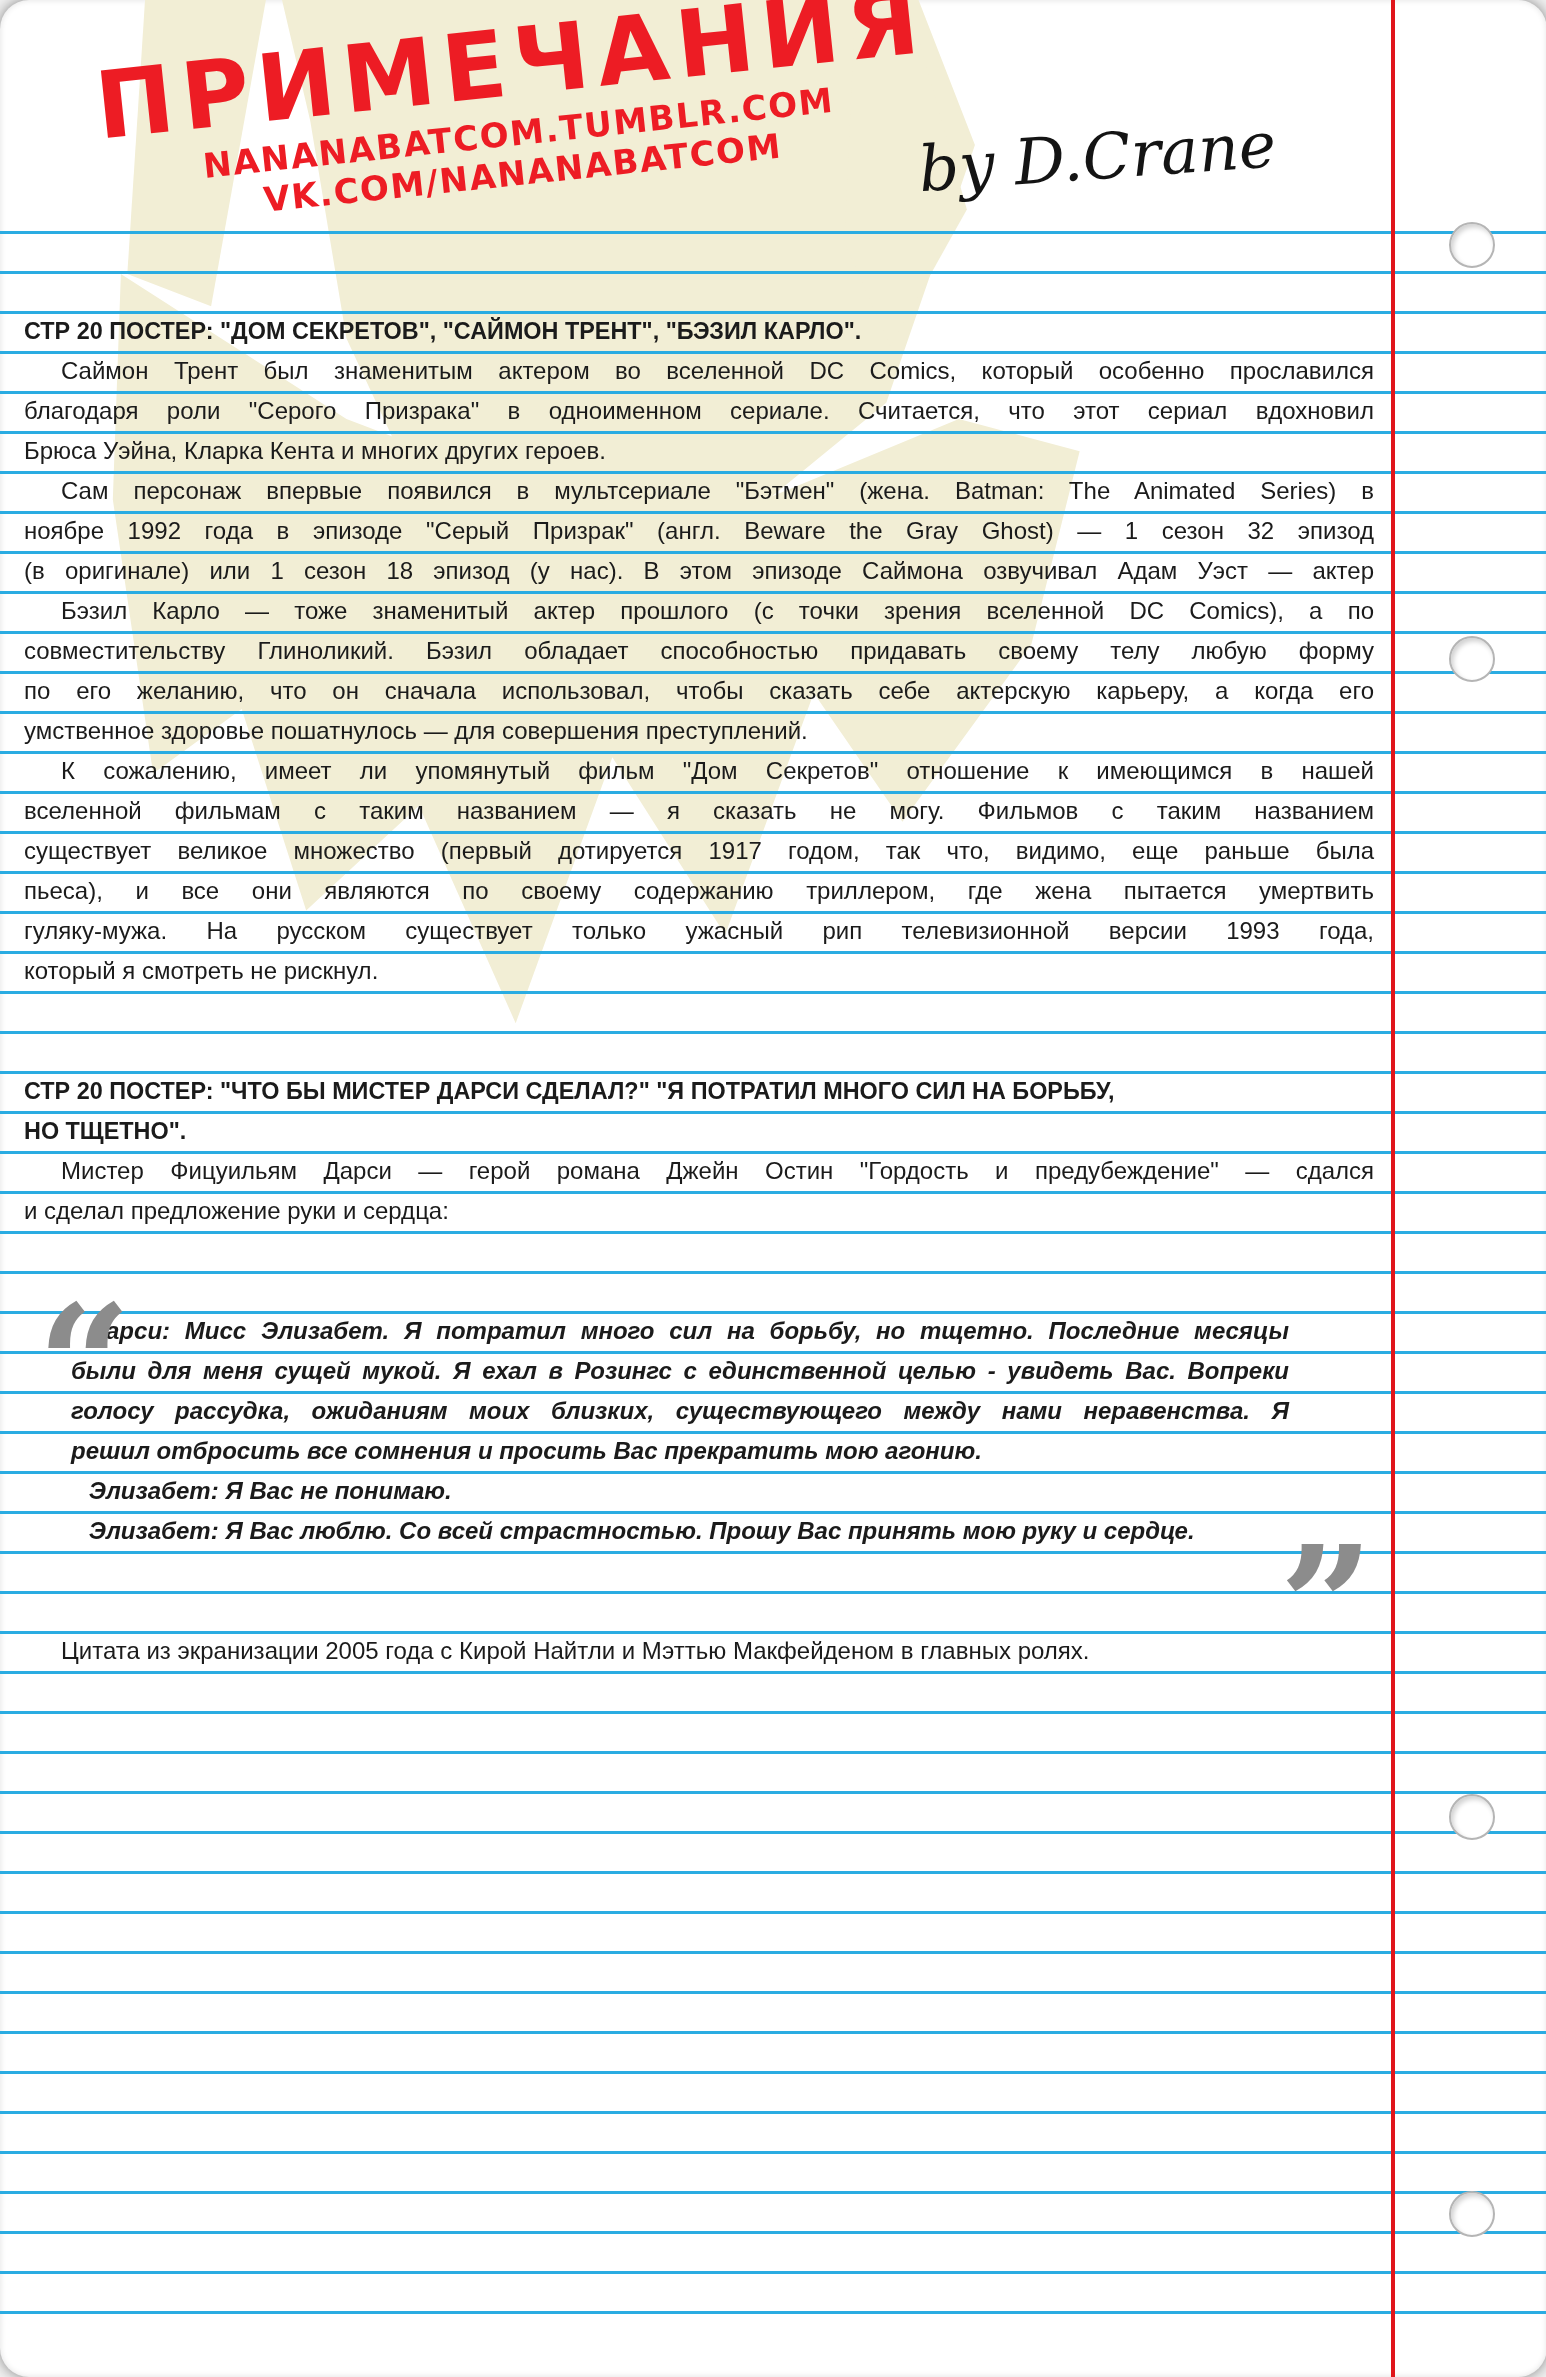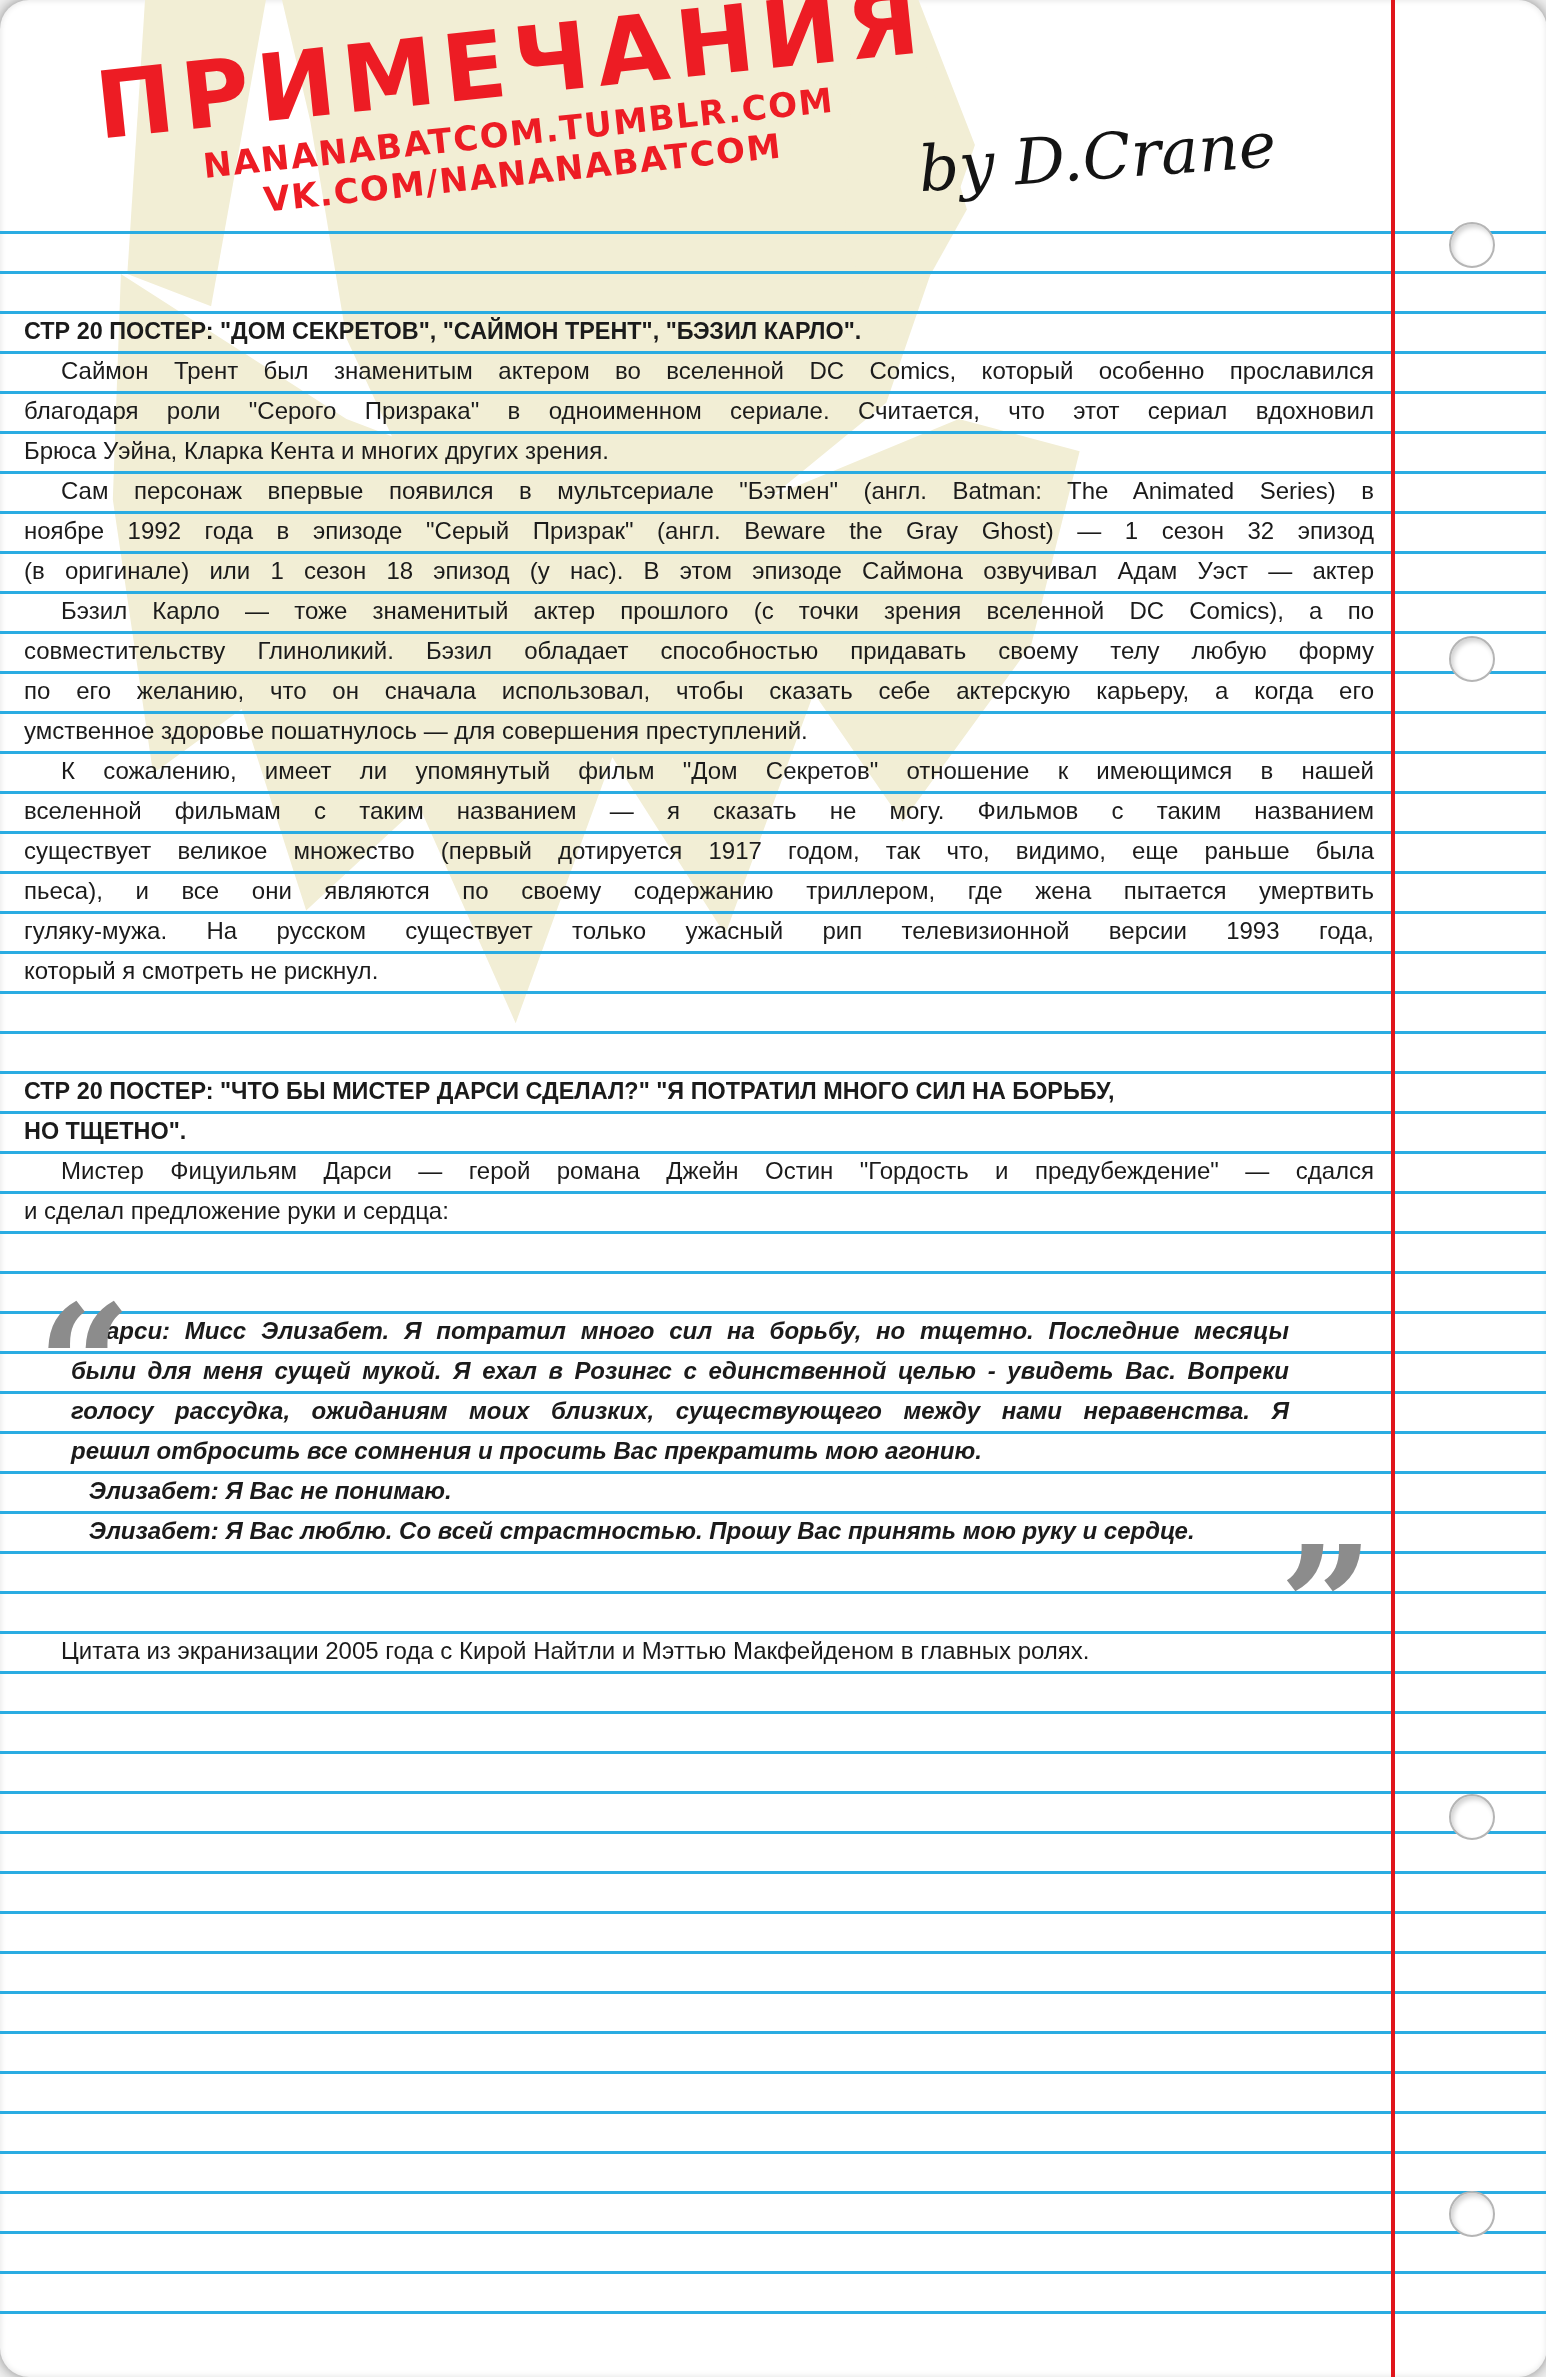--- a/index.html
+++ b/index.html
@@ -109,24 +109,24 @@
   <div class="byline">by D.Crane</div>
 
   <div class="content" id="content">
       <div class="block spacer" style="height: 80px;"></div>
       <div class="block heading">
         <div class="tl">СТР 20 ПОСТЕР: "ДОМ СЕКРЕТОВ", "САЙМОН ТРЕНТ", "БЭЗИЛ КАРЛО".</div>
       </div>
       <div class="block paragraph">
         <div class="tl just ind">Саймон Трент был знаменитым актером во вселенной DC Comics, который особенно прославился</div>
         <div class="tl just">благодаря роли "Серого Призрака" в одноименном сериале. Считается, что этот сериал вдохновил</div>
-        <div class="tl">Брюса Уэйна, Кларка Кента и многих других зрения.</div>
+        <div class="tl">Брюса Уэйна, Кларка Кента и многих других героев.</div>
       </div>
       <div class="block paragraph">
-        <div class="tl just ind">Сам персонаж впервые появился в мультсериале "Бэтмен" (англ. Batman: The Animated Series) в</div>
+        <div class="tl just ind">Сам персонаж впервые появился в мультсериале "Бэтмен" (жена. Batman: The Animated Series) в</div>
         <div class="tl just">ноябре 1992 года в эпизоде "Серый Призрак" (англ. Beware the Gray Ghost) — 1 сезон 32 эпизод</div>
         <div class="tl just">(в оригинале) или 1 сезон 18 эпизод (у нас). В этом эпизоде Саймона озвучивал Адам Уэст — актер</div>
       </div>
       <div class="block paragraph">
         <div class="tl just ind">Бэзил Карло — тоже знаменитый актер прошлого (с точки зрения вселенной DC Comics), а по</div>
         <div class="tl just">совместительству Глиноликий. Бэзил обладает способностью придавать своему телу любую форму</div>
         <div class="tl just">по его желанию, что он сначала использовал, чтобы сказать себе актерскую карьеру, а когда его</div>
         <div class="tl">умственное здоровье пошатнулось — для совершения преступлений.</div>
       </div>
       <div class="block paragraph">

